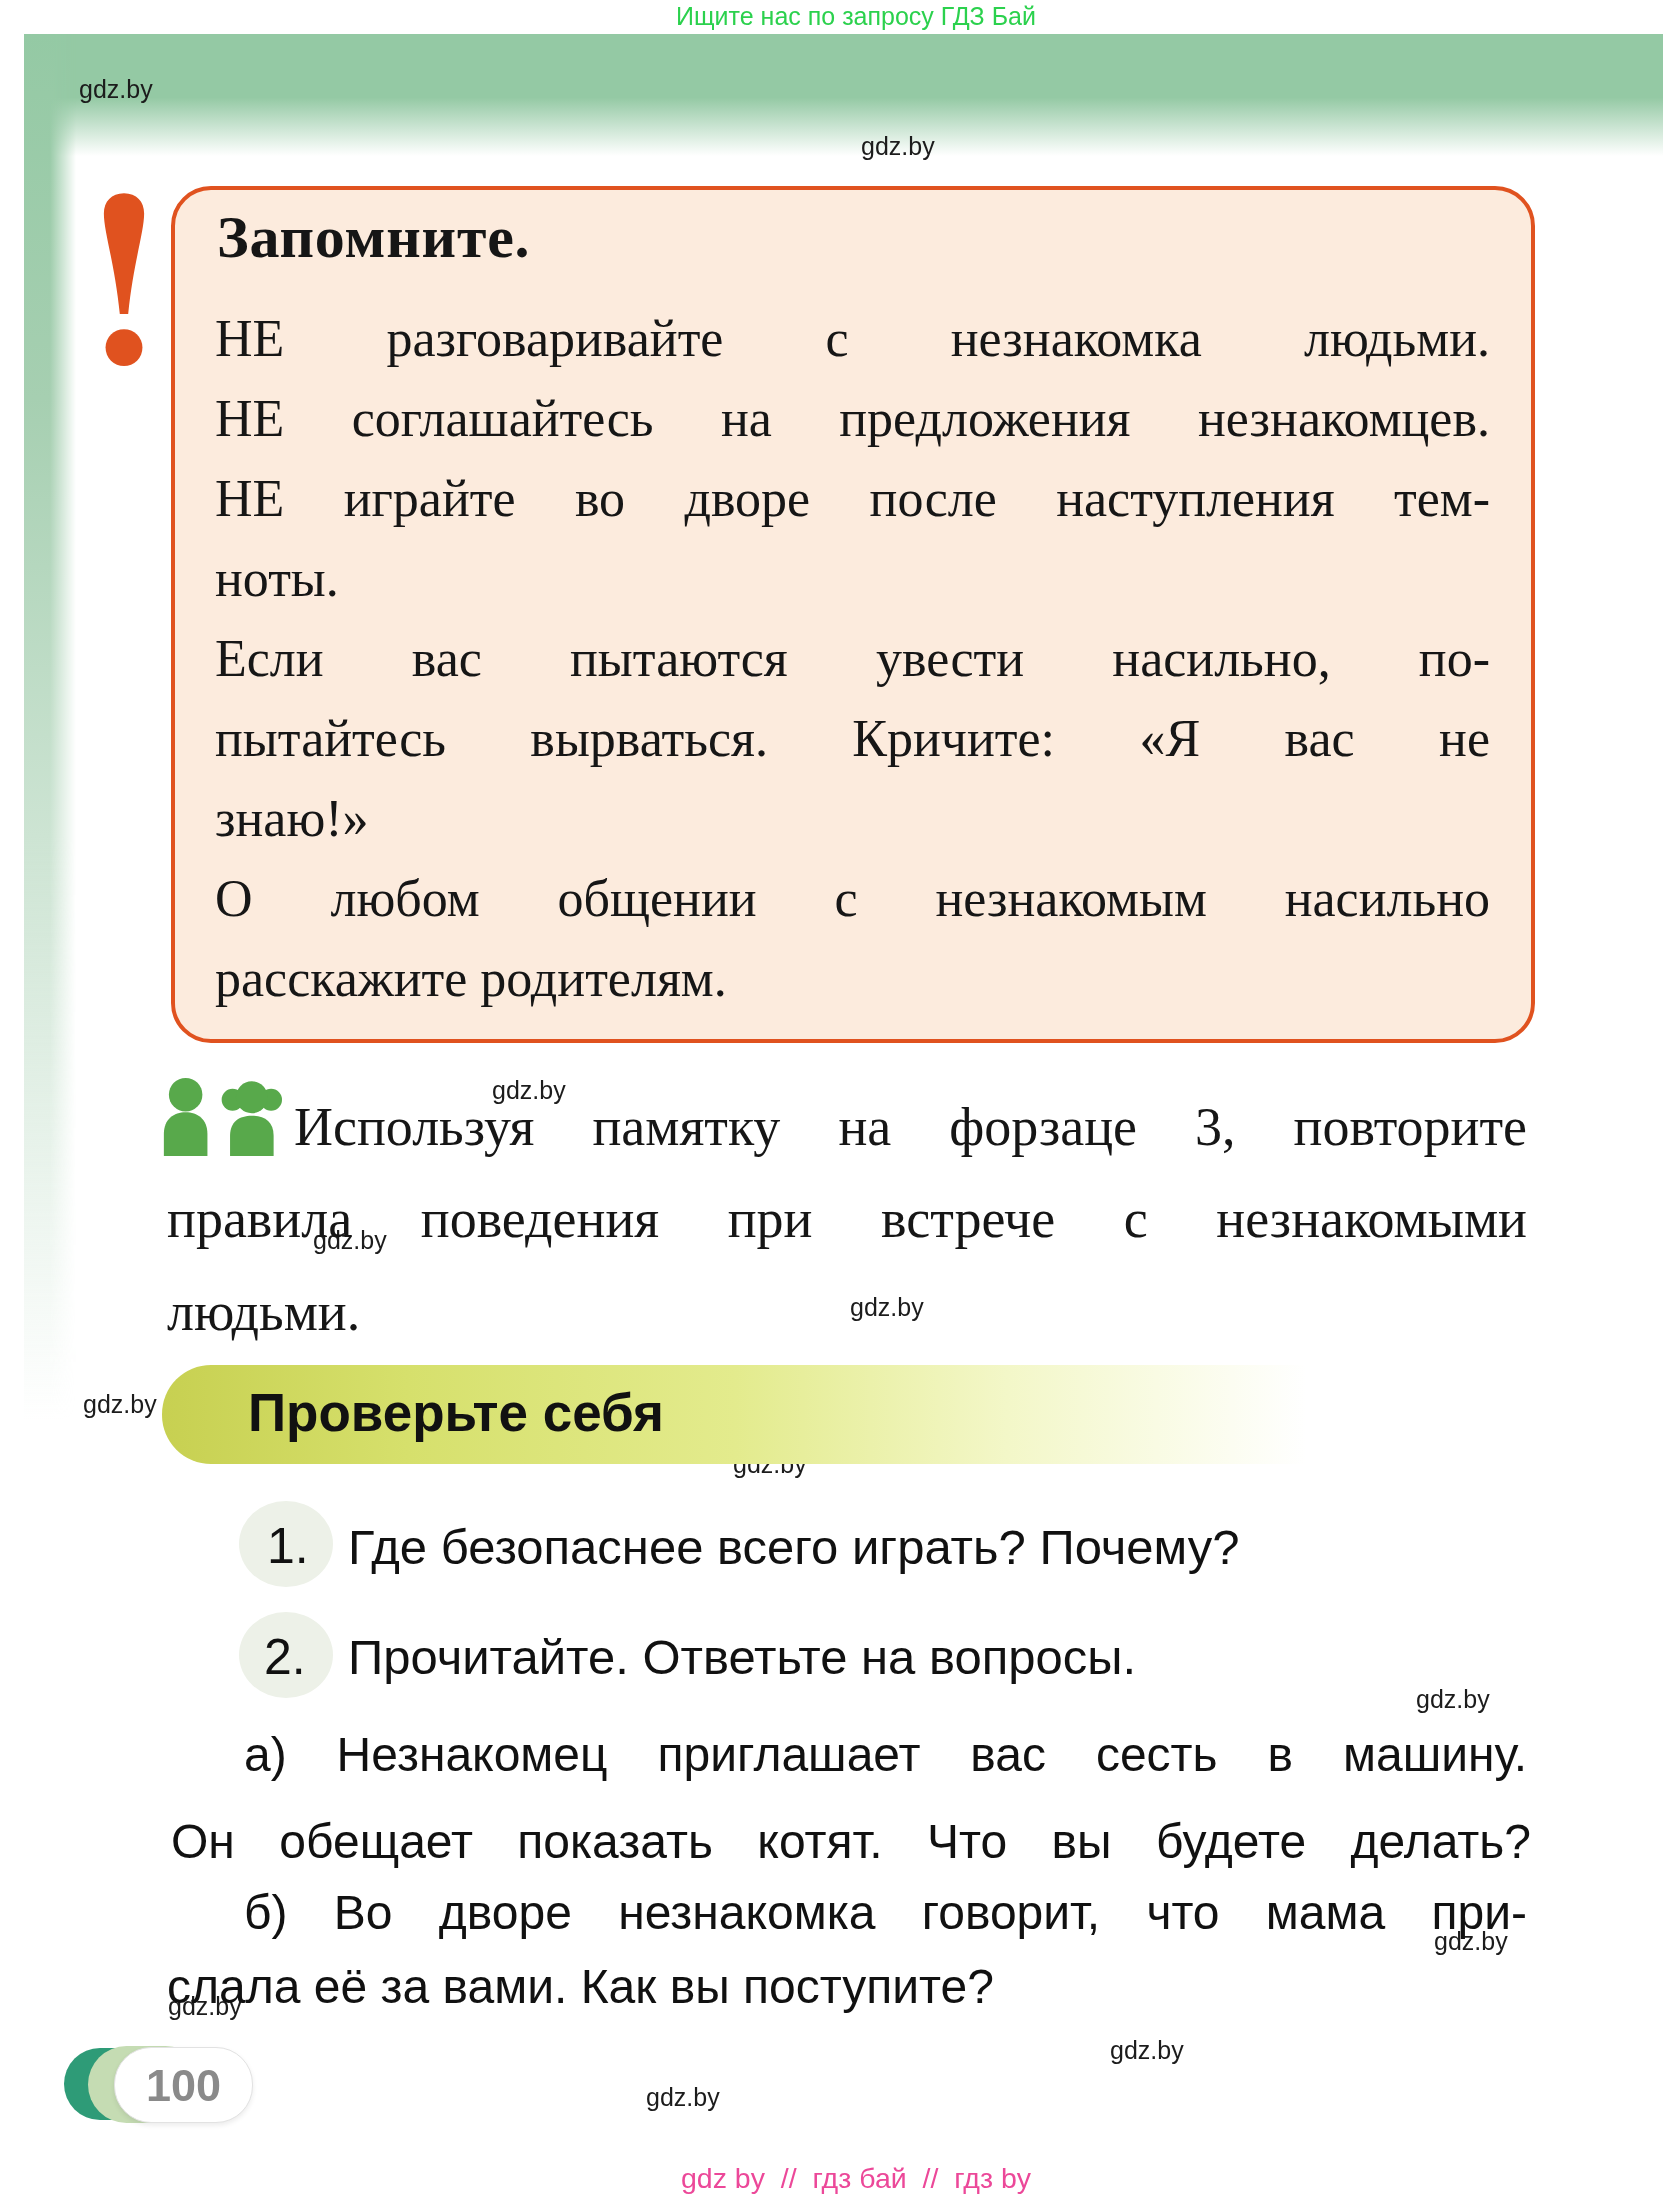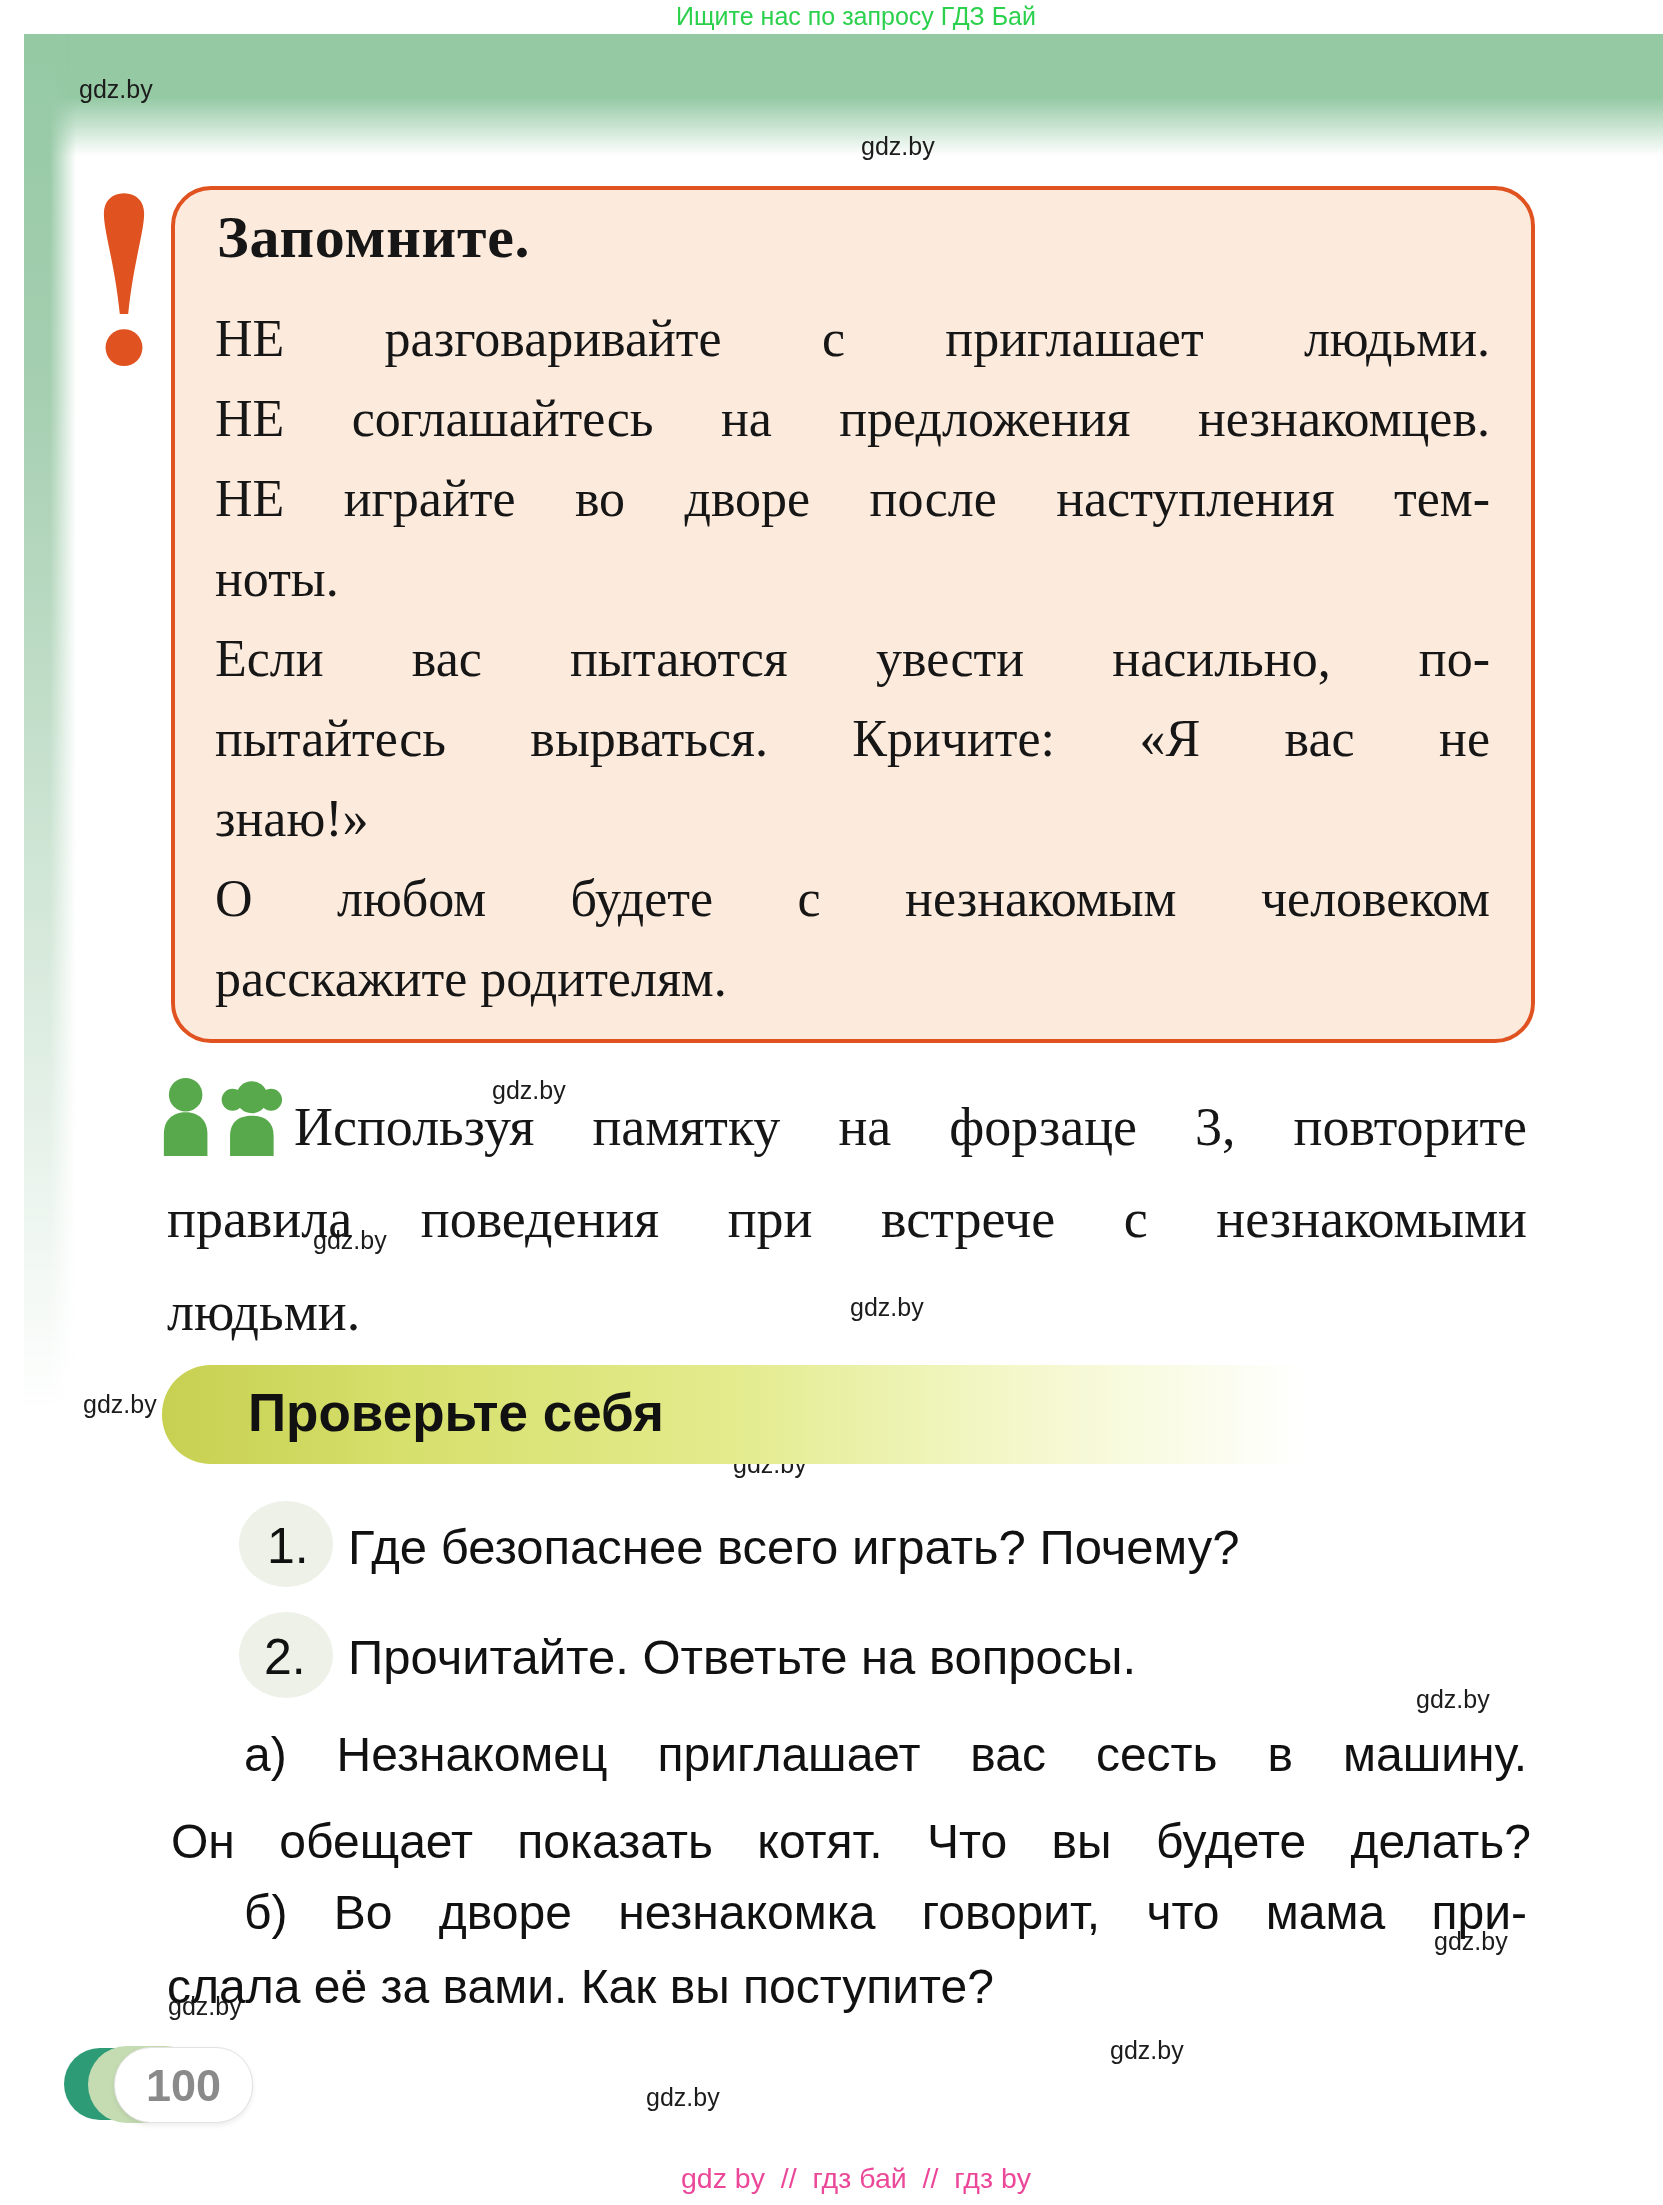--- a/index.html
+++ b/index.html
@@ -132,28 +132,28 @@
   <div class="wm" style="left:622px;top:2085px">gdz.by</div>
 
   <svg class="excl-icon" viewBox="0 0 62 212">
     <path d="M31 2 C16 2 7 12 7 26 C7 48 20 86 26 146 L36 146 C42 86 55 48 55 26 C55 12 46 2 31 2 Z" fill="#e0521f"></path>
     <circle cx="31" cy="186" r="22" fill="#e0521f"></circle>
   </svg>
 
   <div class="remember-box"></div>
   <div class="box-title">Запомните.</div>
   <div class="box-lines">
-    <div class="ln jl">НЕ разговаривайте с приглашает людьми.</div>
+    <div class="ln jl">НЕ разговаривайте с незнакомка людьми.</div>
     <div class="ln jl">НЕ соглашайтесь на предложения незнакомцев.</div>
     <div class="ln jl">НЕ играйте во дворе после наступления тем-</div>
     <div class="ln">ноты.</div>
     <div class="ln jl">Если вас пытаются увести насильно, по-</div>
     <div class="ln jl">пытайтесь вырваться. Кричите: «Я вас не</div>
     <div class="ln">знаю!»</div>
-    <div class="ln jl">О любом будете с незнакомым человеком</div>
+    <div class="ln jl">О любом общении с незнакомым насильно</div>
     <div class="ln">расскажите родителям.</div>
   </div>
 
   <svg class="task-icon" viewBox="0 0 148 94">
     <g fill="#58a94b">
       <circle cx="33" cy="21" r="20"></circle>
       <path d="M7 94 V68 C7 50 19 42 33 42 C47 42 59 50 59 68 V94 Z"></path>
       <circle cx="89" cy="27" r="13"></circle>
       <circle cx="135" cy="27" r="13"></circle>
       <circle cx="112" cy="24" r="19"></circle>

